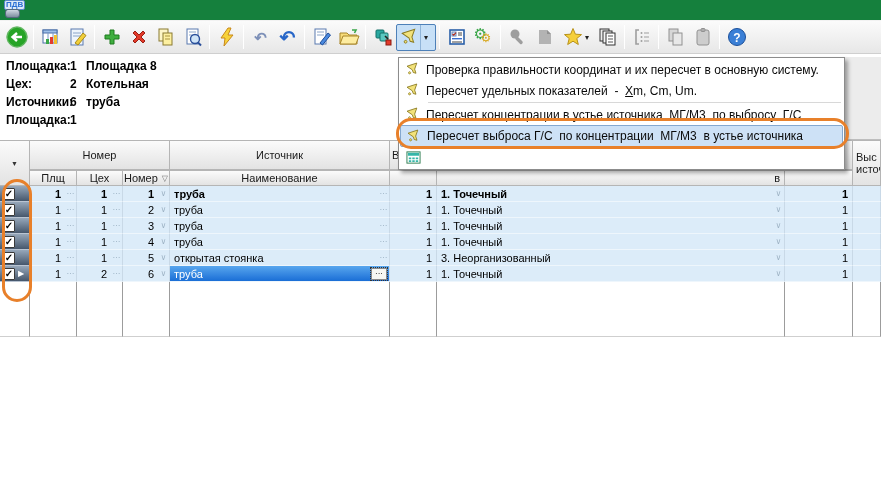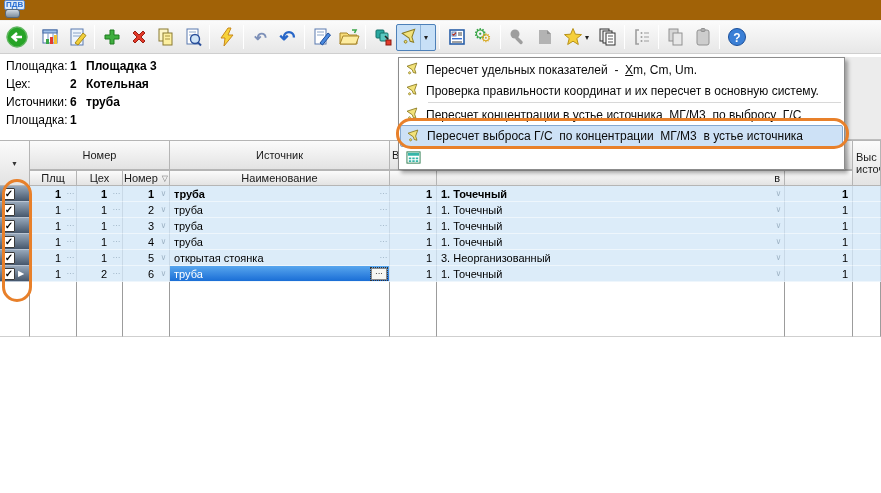--- a/index.html
+++ b/index.html
@@ -1,21 +1,21 @@
 <!DOCTYPE html>
 <html><head>
 <meta charset="utf-8">
 <style>
   * { box-sizing: border-box; margin: 0; padding: 0; }
   html,body { width:881px; height:493px; background:#fff; overflow:hidden;
     font-family:"Liberation Sans", sans-serif; }
   #stage { position:relative; width:881px; height:493px; background:#fff; }
 
   
-  .titlebar { position:absolute; left:0; top:0; width:881px; height:20px; background:#a16207;
+  .titlebar { position:absolute; left:0; top:0; width:881px; height:20px; background:#15803d;
     display:flex; align-items:center; }
   .applogo { width:22px; height:18px; margin-left:3px; position:relative; }
   .applogo .pdv { position:absolute; left:1px; top:-1px; font-size:8px; font-weight:bold; color:#2a6fd4;
     background:#dce9f8; border:1px solid #5a86c8; border-radius:2px; padding:0 1px; line-height:8px; }
   .applogo .drum { position:absolute; left:2px; top:8px; width:15px; height:9px; background:linear-gradient(#cfd8e2,#7e8ea0);
     border:1px solid #56697e; border-radius:3px/4px; }
   .apptitle { margin-left:8px; font-size:13px; color:#000; }
 
   
   .toolbar { position:absolute; left:0; top:20px; width:881px; height:34px;
@@ -27,21 +27,21 @@
   .glyphbtn { font-size:17px; font-weight:bold; line-height:1; }
   .pressed { background:#c7e0f7; border:1px solid #4d80b8; border-radius:2px; }
   .filtergroup { display:flex; align-items:center; height:27px; }
   .filtergroup .arrowpart { width:12px; height:25px; display:flex; align-items:center; justify-content:center;
     border-left:1px solid #8fb4d8; font-size:8px; color:#222; }
   .dis { opacity:.95; }
 
   
   .infopanel { position:absolute; left:6px; top:57px; font-size:12px; color:#000; }
   .inforow { height:18px; display:flex; align-items:center; }
-  .inforow .lbl { width:64px; }
+  .inforow .lbl { width:64px;font-weight:bold; }
   .inforow .num { width:16px; font-weight:bold; }
   .inforow .val { font-weight:bold; }
 
   
   .tablewrap { position:absolute; left:0; top:140px; width:881px; z-index:1; font-size:11px; }
   .hcell { position:absolute; background:linear-gradient(#fbfbfb,#e3e3e3);
     border-right:1px solid #b5b5b5; border-bottom:1px solid #b5b5b5; border-top:1px solid #b5b5b5;
     display:flex; align-items:center; justify-content:center; color:#1a1a1a; overflow:hidden; }
   .sorttri { font-size:8px; color:#777; margin-left:4px; }
   .ddtri { font-size:7px; color:#333; }
@@ -274,21 +274,21 @@
         <circle cx="10" cy="10" r="8.5" fill="#3a7fd6" stroke="#1a4f9a"></circle>
         <text x="10" y="14.5" text-anchor="middle" font-size="12" font-weight="bold" fill="#fff">?</text>
       </svg>
     </div>
   </div>
 
   <div class="infopanel">
     <div class="inforow">
       <span class="lbl">Площадка:</span>
       <span class="num">1</span>
-      <span class="val">Площадка 3</span>
+      <span class="val">Площадка 8</span>
     </div>
     <div class="inforow">
       <span class="lbl">Цех:</span>
       <span class="num">2</span>
       <span class="val">Котельная</span>
     </div>
     <div class="inforow">
       <span class="lbl">Источники:</span>
       <span class="num">6</span>
       <span class="val">труба</span>
@@ -560,30 +560,30 @@
   </div>
 
   <div class="menu">
     <div class="mitem">
       <span class="micon">
         <svg width="15" height="15" viewBox="0 0 19 19" style="transform:rotate(-18deg);">
           <path d="M3 3 h13 l-5 6.5 v5.5 l-3 -2 v-3.5 z" fill="#f2e27a" stroke="#8a7a20"></path>
           <circle cx="3.5" cy="12" r="1.4" fill="#f2e27a" stroke="#8a7a20" stroke-width=".8"></circle>
         </svg>
       </span>
-      <span><span>Пересчет удельных показателей  -  </span><span style="text-decoration:underline;">X</span><span>m, Cm, Um.</span></span>
+      <span>Проверка правильности координат и их пересчет в основную систему.</span>
     </div>
     <div class="mitem">
       <span class="micon">
         <svg width="15" height="15" viewBox="0 0 19 19" style="transform:rotate(-18deg);">
           <path d="M3 3 h13 l-5 6.5 v5.5 l-3 -2 v-3.5 z" fill="#f2e27a" stroke="#8a7a20"></path>
           <circle cx="3.5" cy="12" r="1.4" fill="#f2e27a" stroke="#8a7a20" stroke-width=".8"></circle>
         </svg>
       </span>
-      <span>Проверка правильности координат и их пересчет в основную систему.</span>
+      <span><span>Пересчет удельных показателей  -  </span><span style="text-decoration:underline;">X</span><span>m, Cm, Um.</span></span>
     </div>
     <div class="msep"></div>
     <div class="mitem">
       <span class="micon">
         <svg width="15" height="15" viewBox="0 0 19 19" style="transform:rotate(-18deg);">
           <path d="M3 3 h13 l-5 6.5 v5.5 l-3 -2 v-3.5 z" fill="#f2e27a" stroke="#8a7a20"></path>
           <circle cx="3.5" cy="12" r="1.4" fill="#f2e27a" stroke="#8a7a20" stroke-width=".8"></circle>
         </svg>
       </span>
       <span>Пересчет концентрации в устье источника  МГ/М3  по выбросу  Г/С</span>

